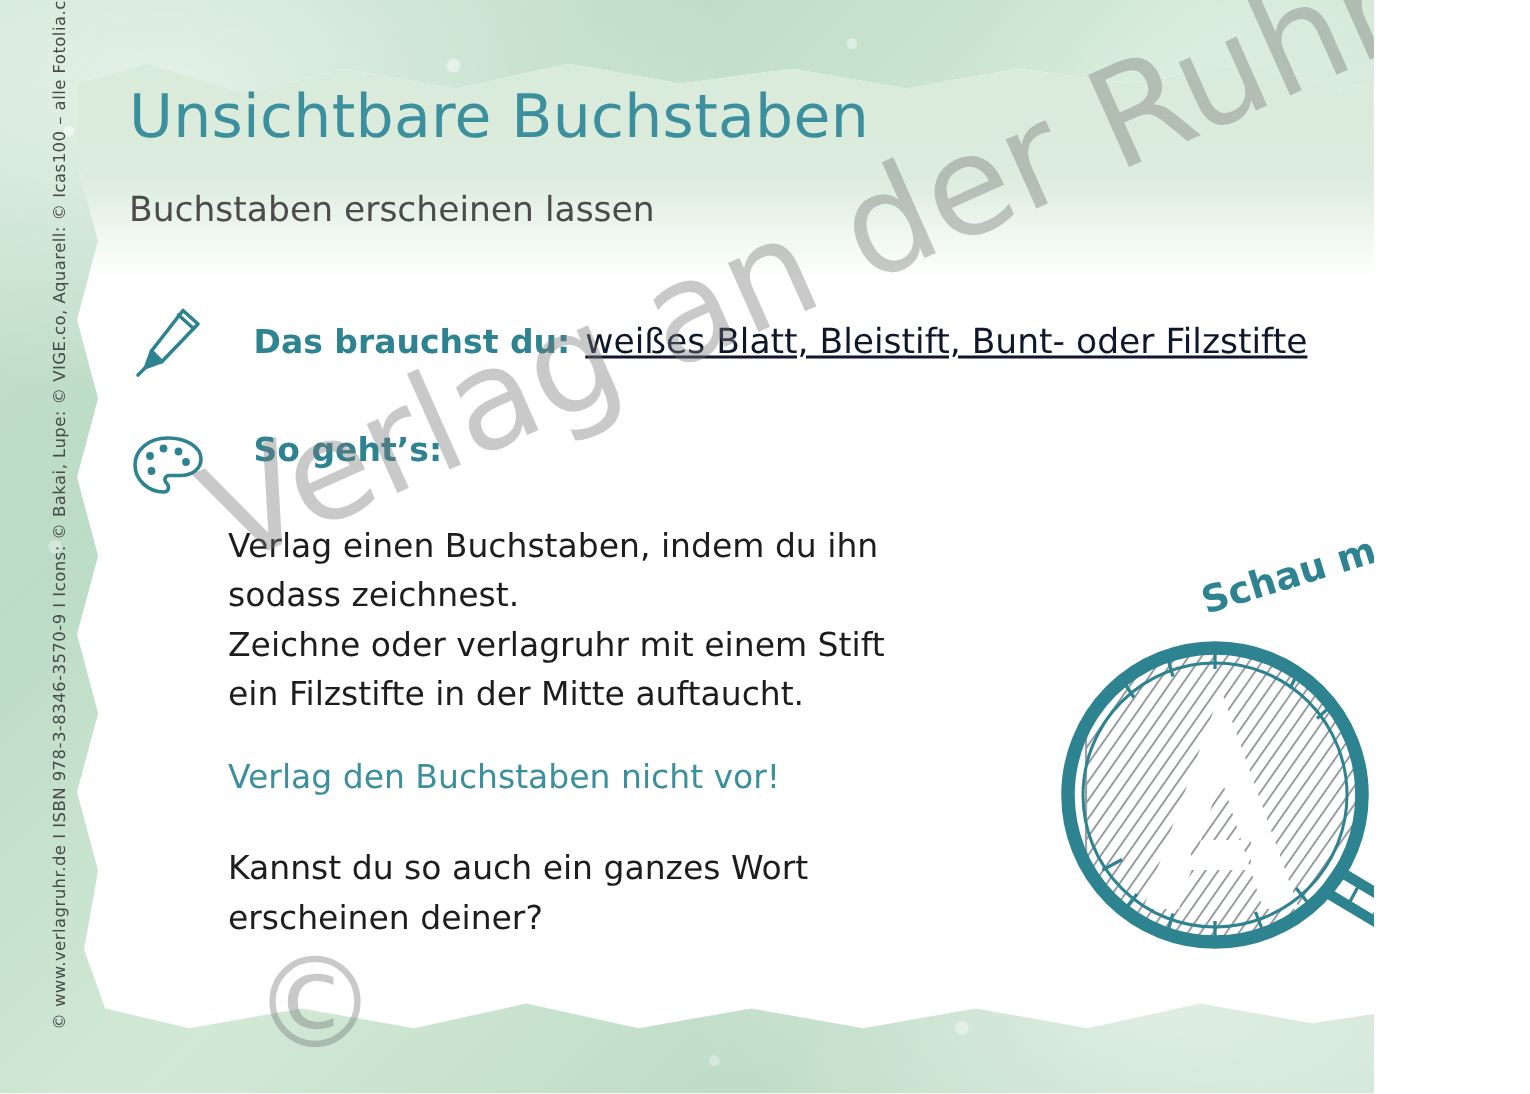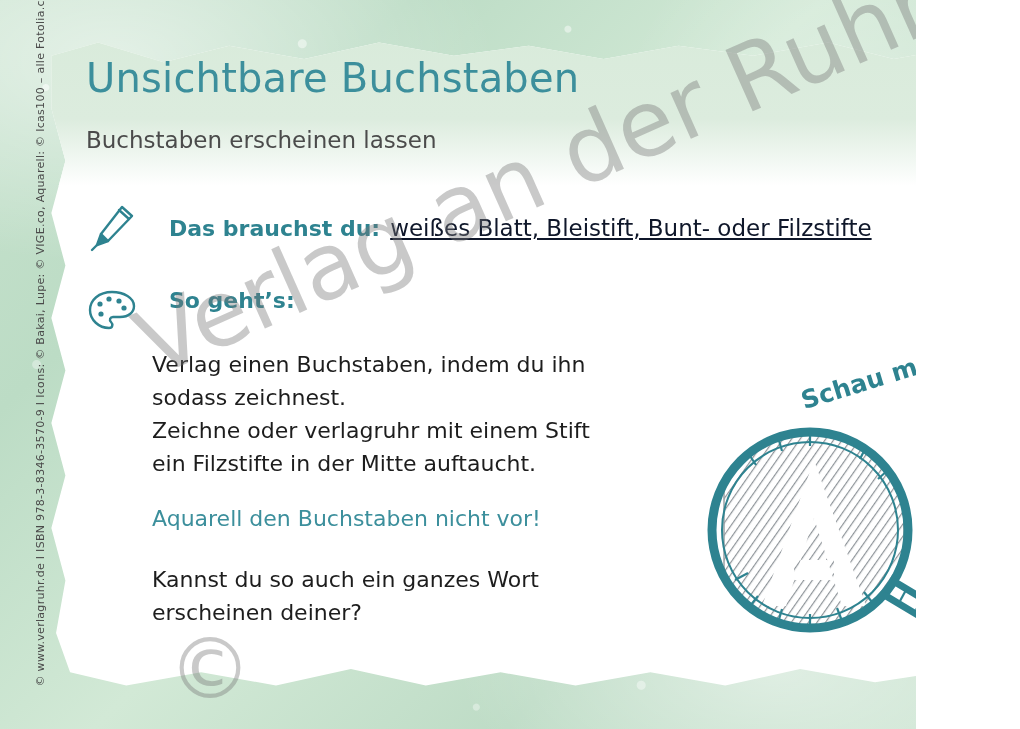--- a/index.html
+++ b/index.html
@@ -280,21 +280,21 @@
     </div>
     <div class="label-teal">So geht’s:</div>
   </div>
 
   <div class="body-block">
     <div class="body-line">Verlag einen Buchstaben, indem du ihn</div>
     <div class="body-line">sodass zeichnest.</div>
     <div class="body-line">Zeichne oder verlagruhr mit einem Stift</div>
     <div class="body-line">ein Filzstifte in der Mitte auftaucht.</div>
 
-    <div class="note-line">Aquarell den Buchstaben nicht vor!</div>
+    <div class="note-line">Verlag den Buchstaben nicht vor!</div>
 
     <div class="question-block">
       <div class="question-line">Kannst du so auch ein ganzes Wort</div>
       <div class="question-line">erscheinen deiner?</div>
     </div>
   </div>
 
   <div class="magnifier">
     <svg width="320" height="280" viewBox="0 0 320 280" aria-hidden="true">
       <defs>

